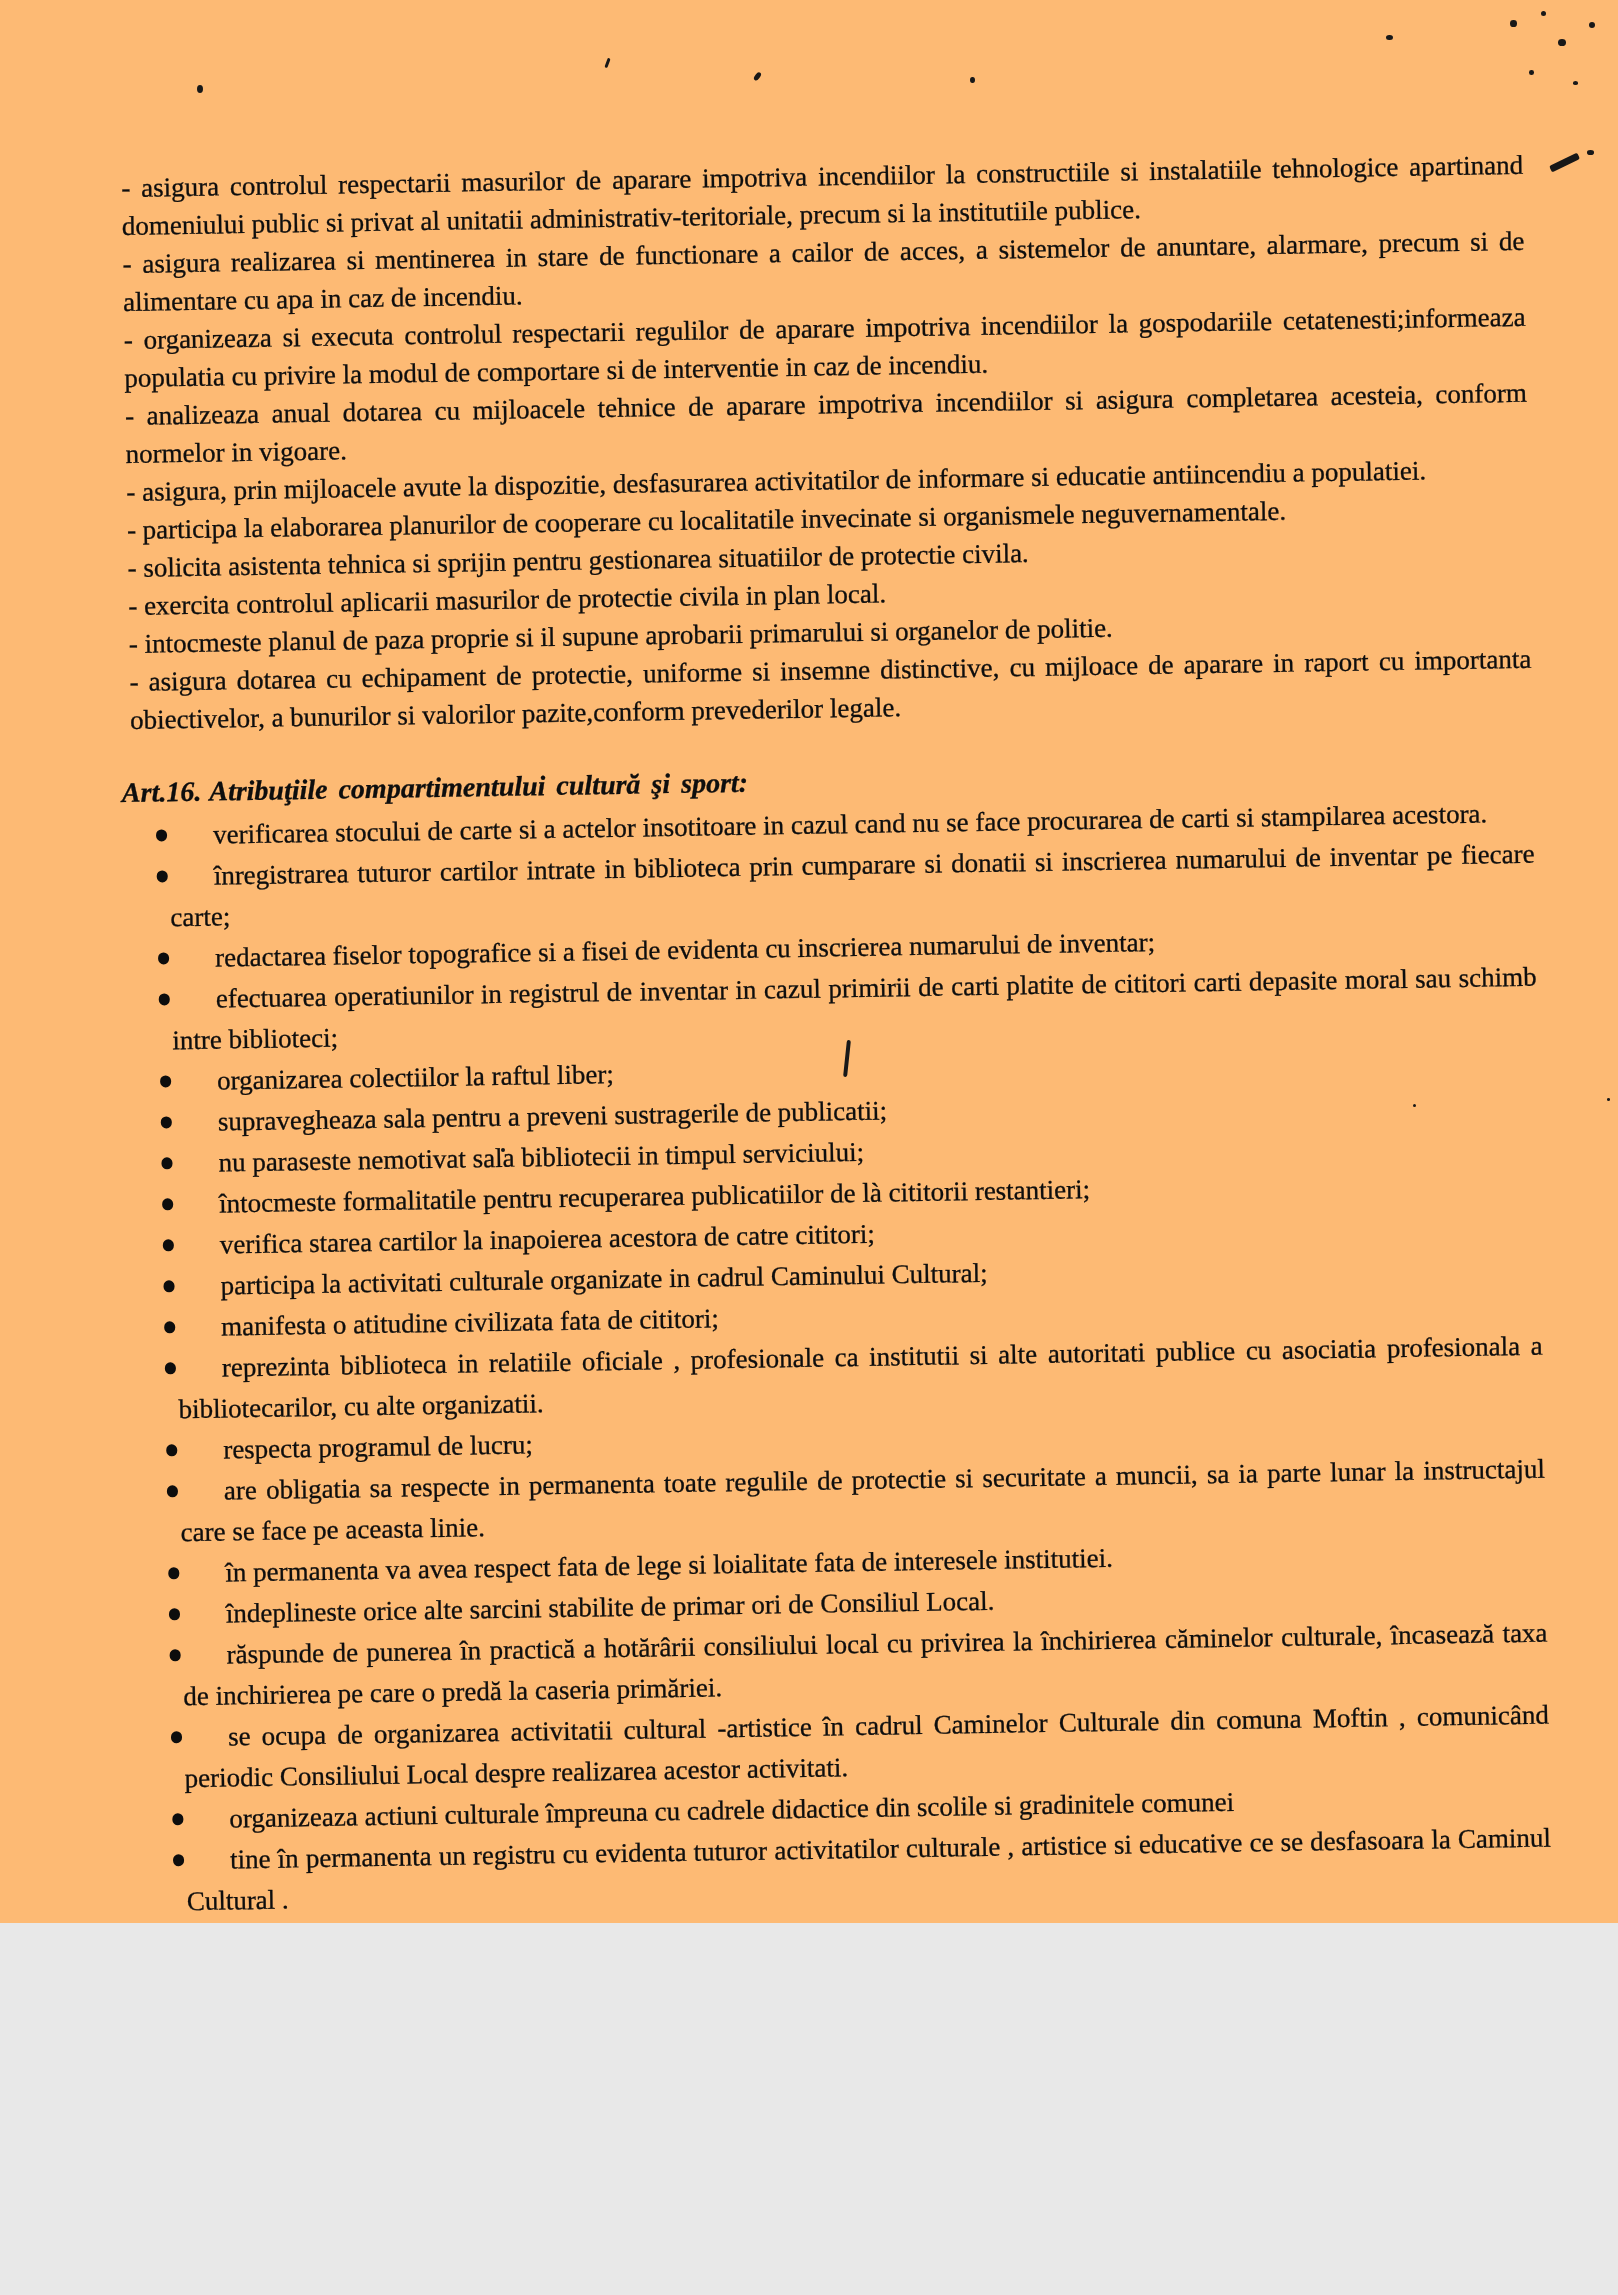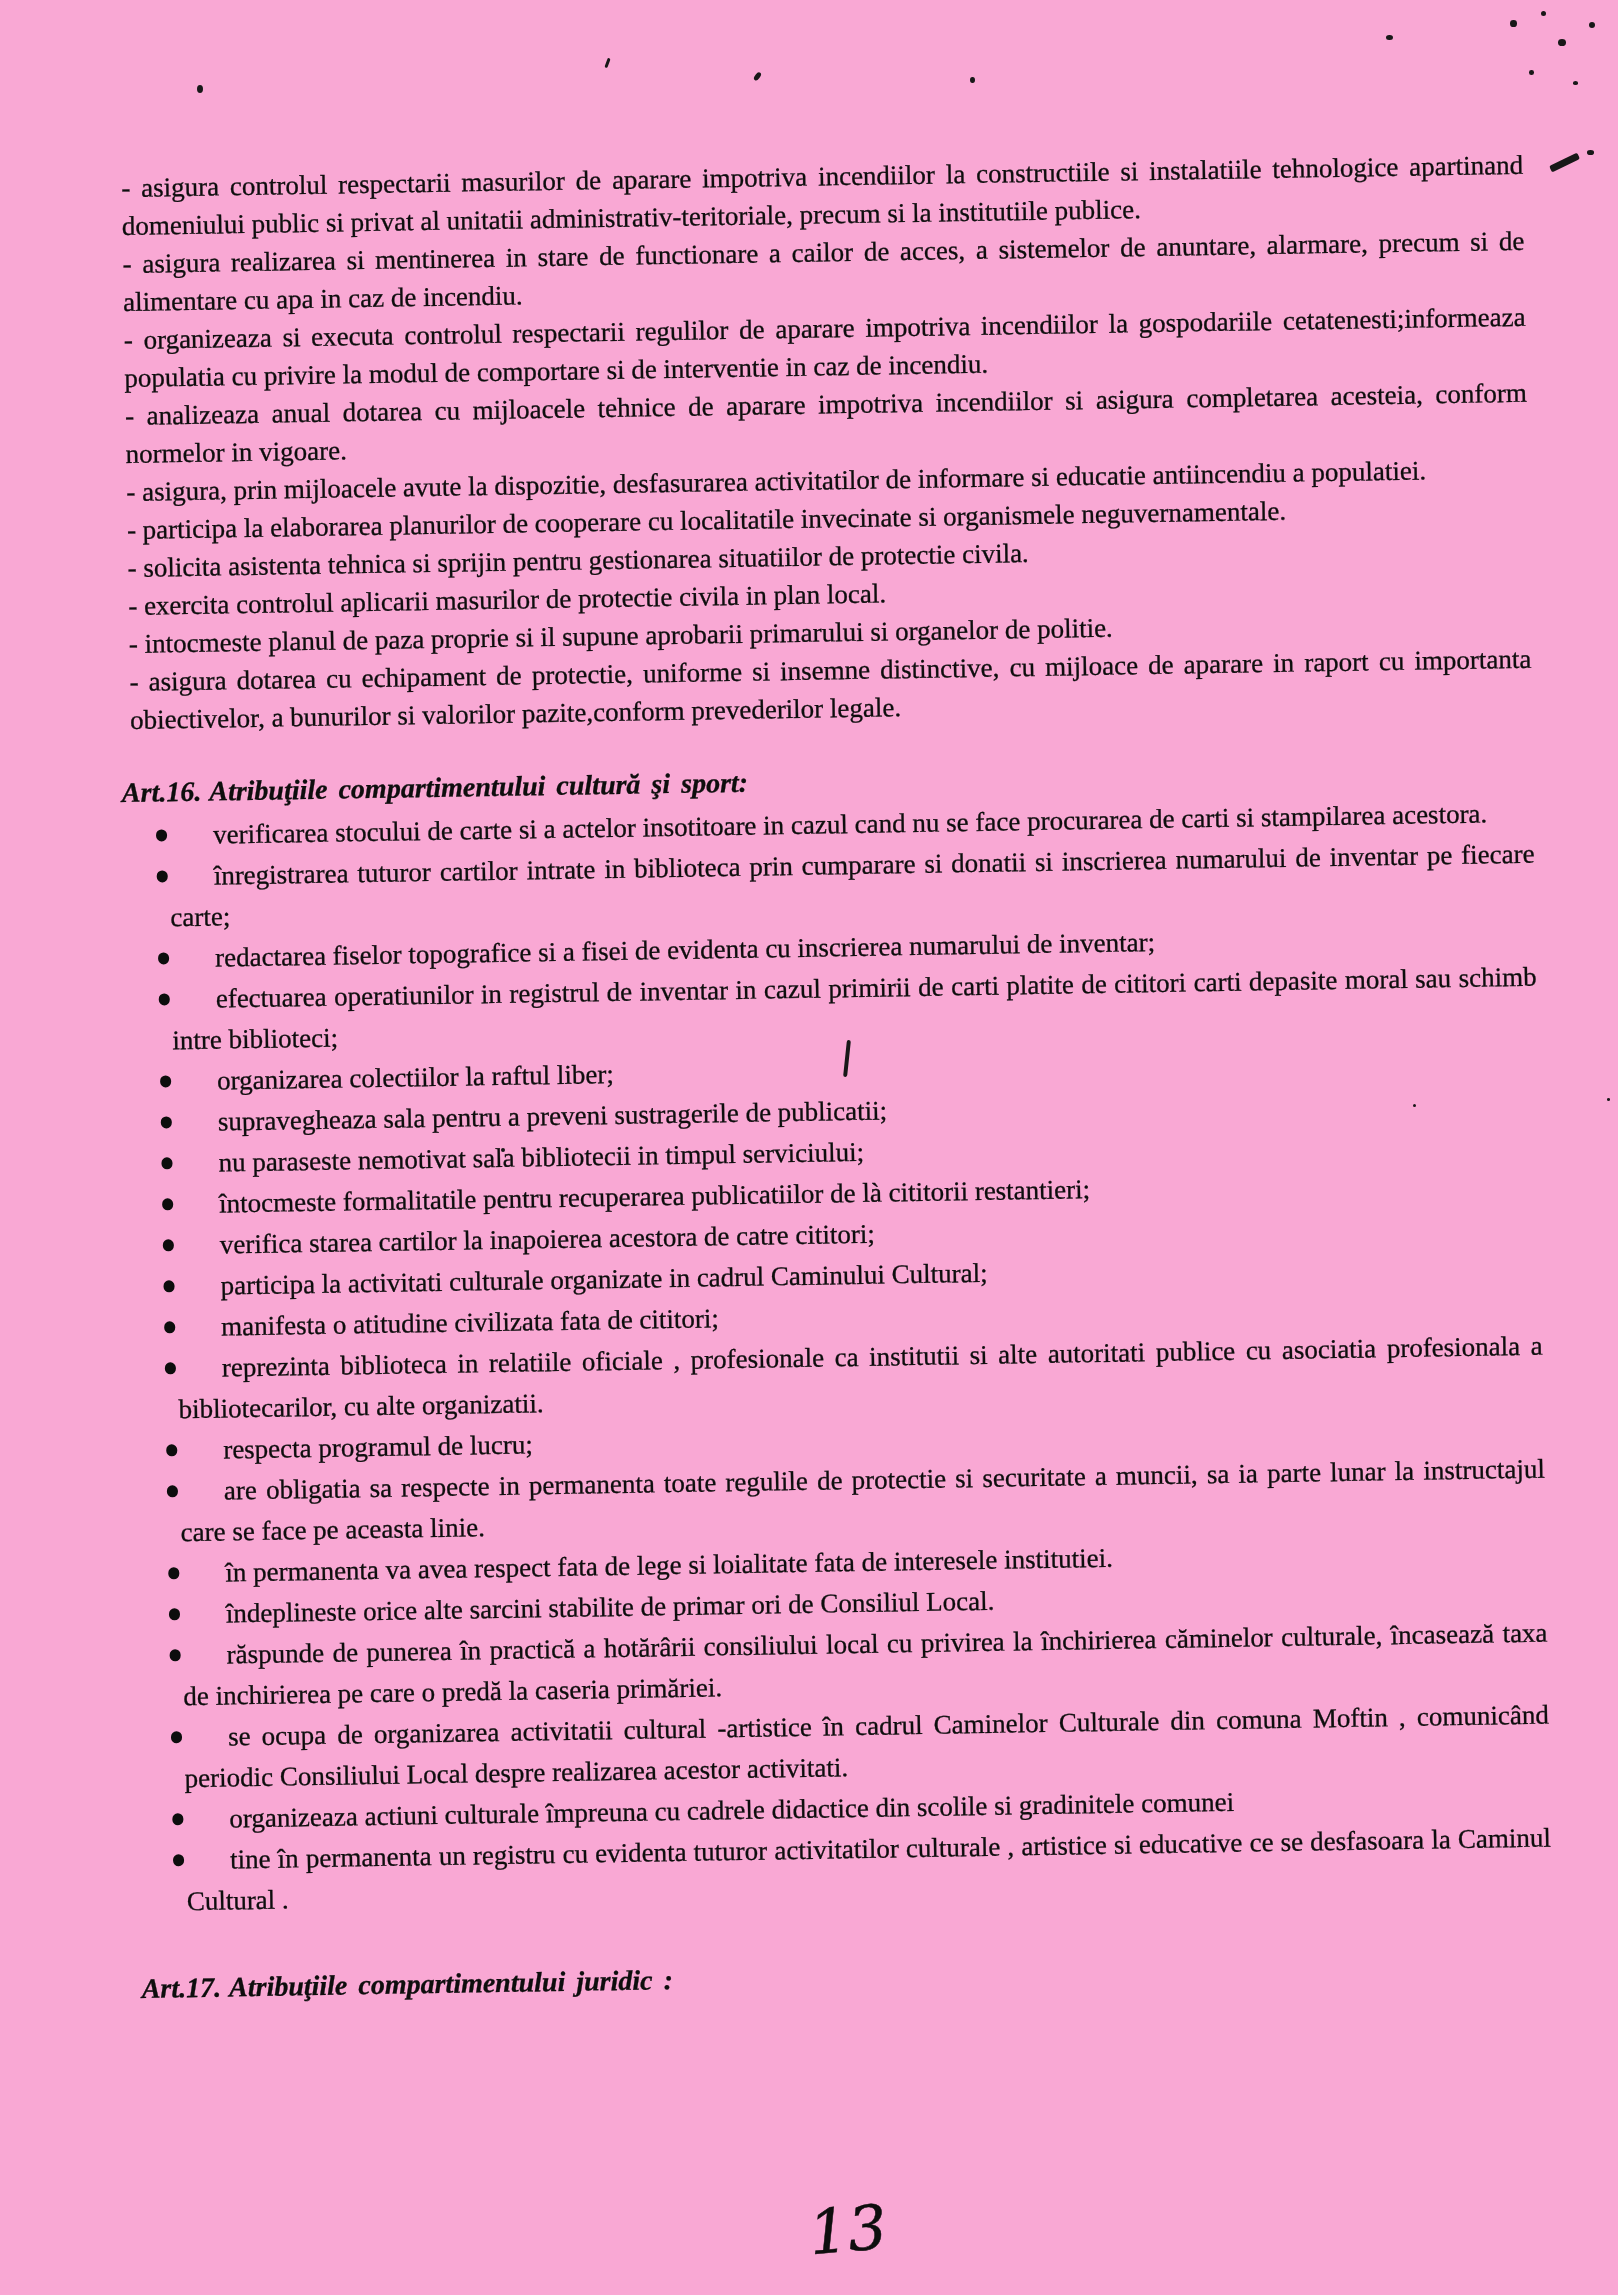--- a/index.html
+++ b/index.html
@@ -1,19 +1,19 @@
 <!DOCTYPE html>
 <html style="font-size:10.8px"><head>
 <meta charset="utf-8">
 <style>
   html,body { margin:0; padding:0; background:#e8e8e8; }
   .page {
     position:relative;
-    width:1619px; height:2295px;
-    background:#f9a8d4;
+    width:1619px; height:1923px;
+    background:#fdba74;
     font-family:"Liberation Serif", serif;
     color:#0e0e0e;
     overflow:hidden;
     -webkit-text-stroke:0.3px #0e0e0e;
   }
   .scan-tilt {
     position:absolute; left:121px; top:169px; width:1402px;
     transform:rotate(-0.95deg);
     transform-origin:0 0;
   }

